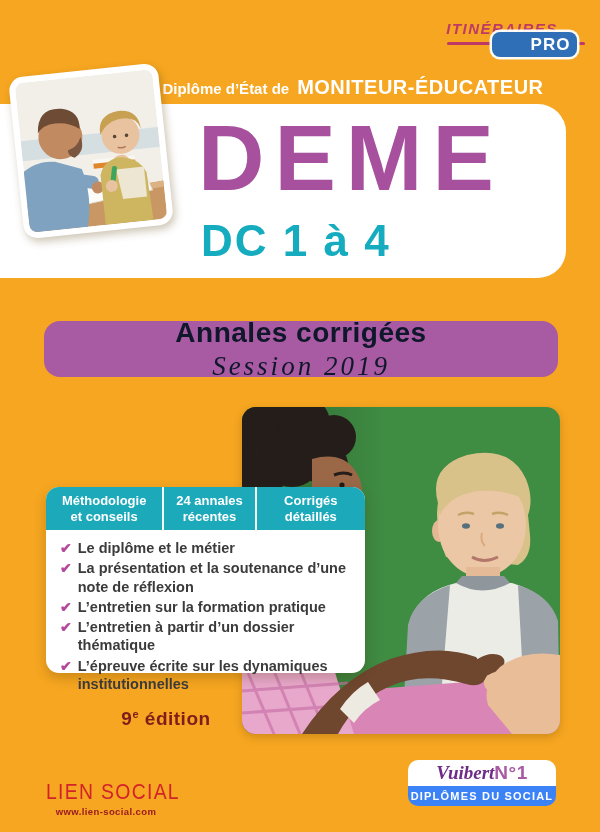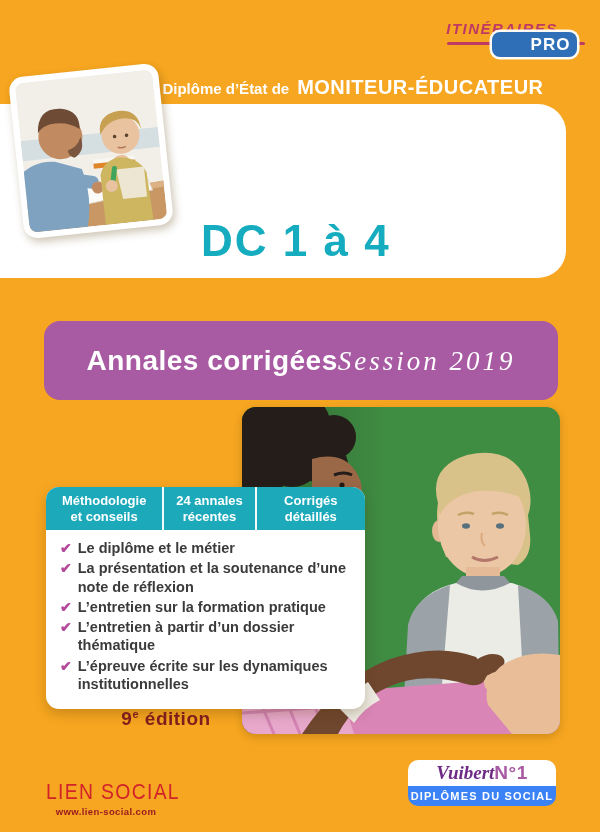--- a/index.html
+++ b/index.html
@@ -60,41 +60,41 @@
   .photo-top{
     position:absolute;left:16px;top:70px;width:150px;height:162px;
     background:#fff;border-radius:14px;padding:6px;box-sizing:border-box;
     transform:rotate(-6deg);
     box-shadow:2px 4px 9px rgba(90,60,0,.30);
   }
   .photo-top svg{width:100%;height:100%;border-radius:8px;display:block;}
 
   
   .session-banner{
-    position:absolute;left:44px;top:321px;width:514px;height:79px;
+    position:absolute;left:44px;top:321px;width:514px;height:56px;
     background:var(--banner-purple,#A85AA3);border-radius:16px;
-    display:flex;flex-direction:row;align-items:center;justify-content:center;
-    color:#ffffff;
+    display:flex;flex-direction:column;align-items:center;justify-content:center;
+    color:#0f172a;
   }
   .banner-title{font-size:28px;font-weight:bold;letter-spacing:.5px;}
   .banner-session{
     font-size:27px;font-family:"Liberation Serif",serif;font-style:italic;
     letter-spacing:3px;margin-top:2px;
   }
 
   
   .photo-main{
     position:absolute;left:242px;top:407px;width:318px;height:327px;
     border-radius:14px;overflow:hidden;box-shadow:0 3px 8px rgba(90,60,0,.25);
   }
   .photo-main svg{width:100%;height:100%;display:block;}
 
   
   .features-box{
-    position:absolute;left:46px;top:487px;width:319px;height:222px;
+    position:absolute;left:46px;top:487px;width:319px;height:186px;
     background:#fff;border-radius:13px;box-shadow:0 5px 12px rgba(80,50,0,.25);
     box-sizing:border-box;
   }
   .features-header{
     height:43px;background:var(--header-teal,#1CA9BA);
     border-radius:13px 13px 0 0;display:flex;overflow:hidden;
   }
   .features-header .col{
     display:flex;align-items:center;justify-content:center;text-align:center;
     color:#fff;font-size:13px;font-weight:bold;line-height:1.18;
@@ -157,20 +157,21 @@
   <div class="brand-series">ITINÉRAIRES</div>
   <div class="brand-rule"></div>
   <div class="brand-badge">PRO</div>
 
   <div class="degree-line">
     <span class="degree-prefix">Diplôme d’État de</span>
     <span class="degree-name">MONITEUR-ÉDUCATEUR</span>
   </div>
 
   <div class="top-card"></div>
+  <div class="main-title">DEME</div>
   <div class="subtitle">DC 1 à 4</div>
 
   <div class="photo-top">
     <svg viewBox="0 0 138 150" preserveAspectRatio="none">
       <rect width="138" height="150" fill="#F2EFE9"></rect>
       <rect y="58" width="138" height="20" fill="#D5DEE1"></rect>
       <rect x="70" y="84" width="42" height="4" fill="#F8F7F4"></rect>
       <rect x="70" y="88" width="42" height="5" fill="#E0862A"></rect>
       <polygon points="0,122 138,112 138,150 0,150" fill="#C89763"></polygon>
       <polygon points="0,122 138,112 138,118 0,128" fill="#DCB183"></polygon>

